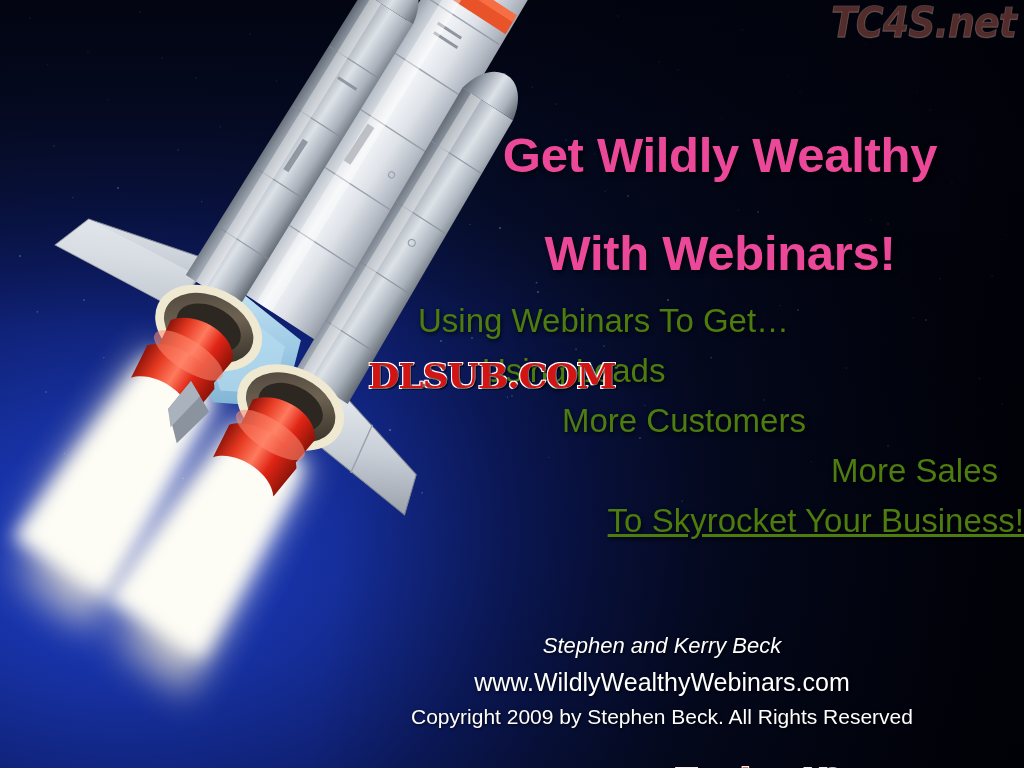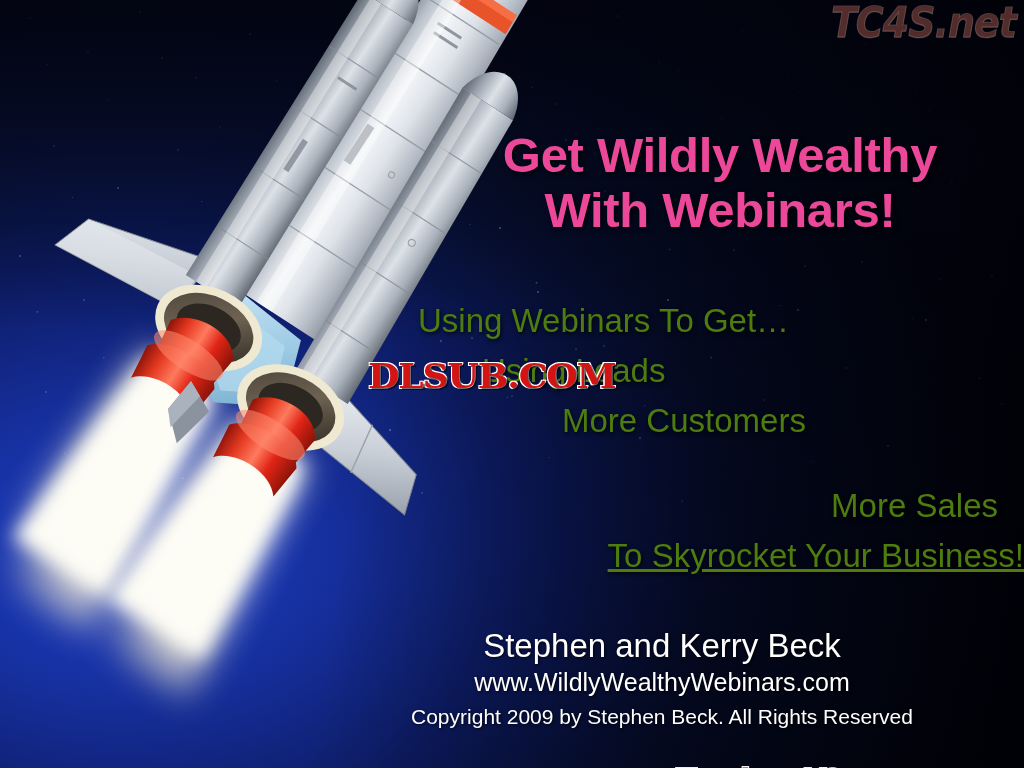--- a/index.html
+++ b/index.html
@@ -132,52 +132,52 @@
     top: 128px;
     width: 600px;
     text-align: center;
     color: #ec4899;
     font-size: 49px;
     font-weight: bold;
     line-height: 1.12;
     letter-spacing: -0.3px;
     text-shadow: 2px 2px 5px rgba(0,0,0,.85);
   }
-  .headline .l2 { display:block; }
+  .headline .l2 { display:block;margin-top:43px; }
 
   .bullets {
     position: absolute;
     left: 330px;
     top: 296px;
     width: 694px;
     color: #4d7c0f;
     font-size: 33px;
     line-height: 50px;
     text-shadow: 1px 2px 4px rgba(0,0,0,.8);
   }
   .bullets .b {
     display: block;
     white-space: nowrap;
   }
   .b1 { text-align: left;  padding-left: 88px; }
   .b2 { text-align: left;  padding-left: 152px; }
   .b3 { text-align: left;  padding-left: 232px; }
-  .b4 { text-align: right; padding-right: 26px; margin-top: 35px; }
+  .b4 { text-align: right; padding-right: 26px; }
   .b5 { text-align: right;  padding-left: 178px; text-decoration: underline; }
 
   .footer {
     position: absolute;
     left: 300px;
     top: 628px;
     width: 724px;
     text-align: center;
     color: #ffffff;
     text-shadow: 1px 1px 3px rgba(0,0,0,.8);
   }
-  .f-authors { font-size: 33px; line-height: 36px; }
+  .f-authors { font-size: 22px; line-height: 36px; font-style: italic; }
   .f-site    { font-size: 25px; line-height: 36px; }
   .f-copy    { font-size: 21px; line-height: 34px; }
 
   
   .wm-tc4s {
     position: absolute;
     right: 8px;
     top: -2px;
     font-family: "DejaVu Sans", sans-serif;
     font-size: 38px;

